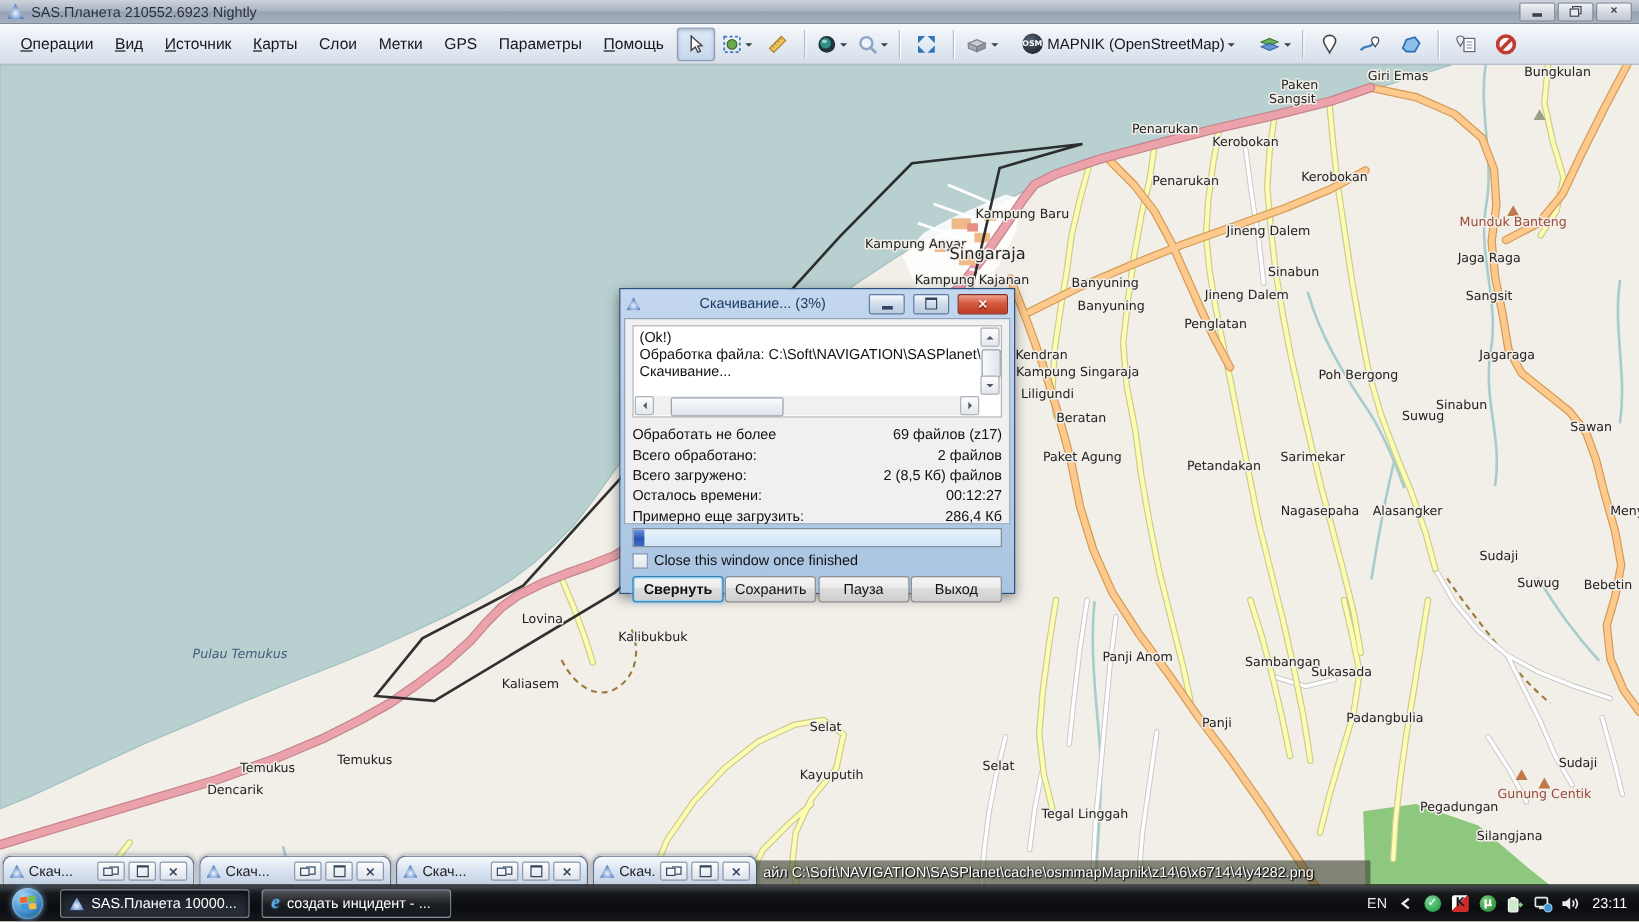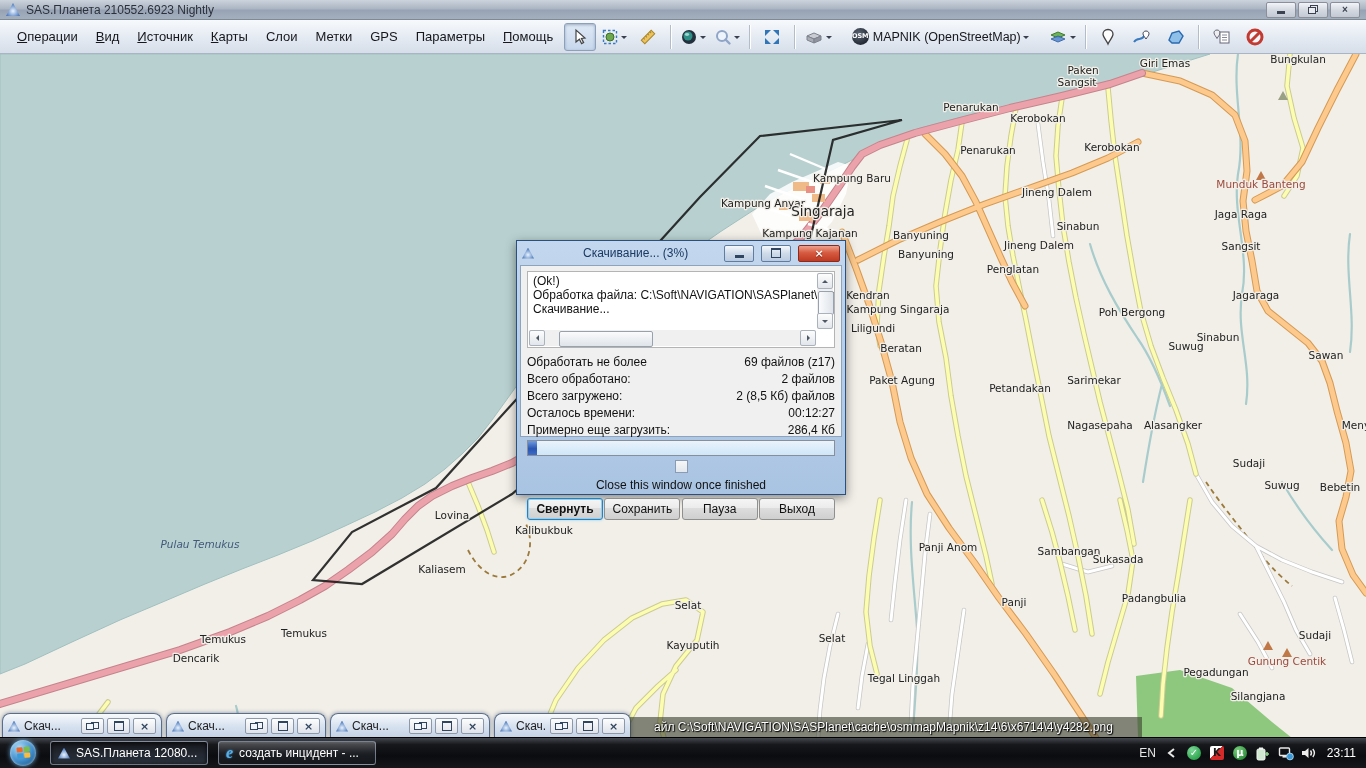--- a/index.html
+++ b/index.html
@@ -84,42 +84,42 @@
   .v-thumb{position:absolute;left:1px;top:18px;width:14px;height:22px;border:1px solid #98a2af;border-radius:2px;
     background:linear-gradient(90deg,#fafbfc,#dfe4ea);}
   .h-thumb{position:absolute;top:1px;left:30px;width:92px;height:14px;border:1px solid #98a2af;border-radius:2px;
     background:linear-gradient(#fafbfc,#dfe4ea);}
   .stats{margin-top:5px;}
   .stat-row{display:flex;justify-content:space-between;font-size:12px;color:#111;height:17px;align-items:center;}
   .progress{margin-top:2px;height:14px;border:1px solid #898f98;background:linear-gradient(#e9f3fc,#cfe6f8);
     position:relative;overflow:hidden;}
   .progress-fill{position:absolute;left:0;top:0;bottom:0;width:3%;
     background:linear-gradient(#6f9ae0,#2a55b0 55%,#3e6cc8);}
-  .chk-row{display:flex;align-items:center;gap:5px;margin-top:4px;font-size:12px;color:#111;flex-direction:column;}
+  .chk-row{display:flex;align-items:center;gap:5px;margin-top:4px;font-size:12px;color:#111;}
   .chk{width:13px;height:13px;border:1px solid #8a9cb2;background:linear-gradient(#f6f6f6,#e2e8ee);box-sizing:border-box;}
   .dlg-buttons{display:flex;justify-content:space-between;margin-top:6px;}
   .dlg-btn{width:76px;height:22px;font:12px "Liberation Sans",sans-serif;color:#111;border-radius:3px;
     border:1px solid #8e8f8f;background:linear-gradient(#f5f5f5,#ebebeb 45%,#ddd 46%,#cfcfcf);}
   .dlg-btn.focused{border-color:#2f7fb5;box-shadow:inset 0 0 0 1px #8fd0f2,0 0 3px #8ed0f5;font-weight:bold;}
   
   .mini-win{position:absolute;top:713px;width:160px;height:25px;z-index:6;box-sizing:border-box;
     border:1px solid #5a6e8c;border-bottom:none;border-radius:8px 8px 0 0;
     background:linear-gradient(#f8fafc,#dae4f1 45%,#c3d1e5);box-shadow:0 0 4px rgba(30,50,90,.5);
     display:flex;align-items:center;gap:4px;padding:0 5px;}
   .mw-title{flex:1;font-size:12px;color:#222;overflow:hidden;white-space:nowrap;}
   .mw-btns{display:flex;gap:3px;}
   .mw-btn{width:23px;height:16px;border:1px solid #8d99ab;border-radius:2px;box-sizing:border-box;position:relative;
     background:linear-gradient(#fdfdfd,#dfe3ea);display:flex;align-items:center;justify-content:center;
     font:bold 11px/1 "DejaVu Sans",sans-serif;color:#30455f;}
   .mw-btn.restore i{position:absolute;width:6px;height:5px;border:1px solid #30455f;background:#f2f5f9;}
   .mw-btn.restore i:first-child{right:4px;top:3px;} .mw-btn.restore i:last-child{left:4px;bottom:3px;}
   .mw-btn.maxi i{width:8px;height:7px;border:1px solid #30455f;border-top-width:2px;display:block;}
   
   .status-overlay{position:absolute;left:630px;top:717px;width:512px;height:20px;z-index:6;
-    background:rgba(62,66,48,.62);color:#fff;font-size:12px;line-height:20px;padding-left:24px;box-sizing:border-box;
+    background:rgba(62,66,48,.62);color:#fff;font-size:12px;line-height:20px;padding-left:6px;box-sizing:border-box;
     white-space:nowrap;overflow:hidden;text-shadow:0 0 2px #000,1px 1px 1px #000;}
   
   .taskbar{position:absolute;left:0;right:0;bottom:0;height:30px;z-index:10;
     background:linear-gradient(#43474e,#17181c 22%,#0b0c0f 60%,#15171b);border-top:1px solid #000;
     display:flex;align-items:center;}
   .start-orb{width:26px;height:26px;border-radius:50%;margin:0 14px 0 10px;position:relative;
     background:radial-gradient(circle at 35% 28%,#a5d8f5,#3d8ac9 55%,#16527e 90%);
     box-shadow:0 0 5px rgba(120,190,240,.8),inset 0 0 3px rgba(255,255,255,.7);
     display:flex;align-items:center;justify-content:center;}
   .flag{width:13px;height:12px;transform:rotate(-6deg);display:grid;grid-template-columns:6px 6px;
@@ -537,21 +537,21 @@
     <span class="flag">
         <i></i>
         <i></i>
         <i></i>
         <i></i>
       </span>
   </span>
   <div class="task-apps">
       <div class="task-btn active">
         <span class="logo-tri sm"></span>
-        <span class="task-label">SAS.Планета 12080...</span>
+        <span class="task-label">SAS.Планета 10000...</span>
       </div>
       <div class="task-btn">
         <span class="ie-ico">e</span>
         <span class="task-label">создать инцидент - ...</span>
       </div>
     </div>
   <div class="tray">
     <span class="tray-text">EN</span>
     <span class="tray-ico">
       <svg width="10" height="12">

